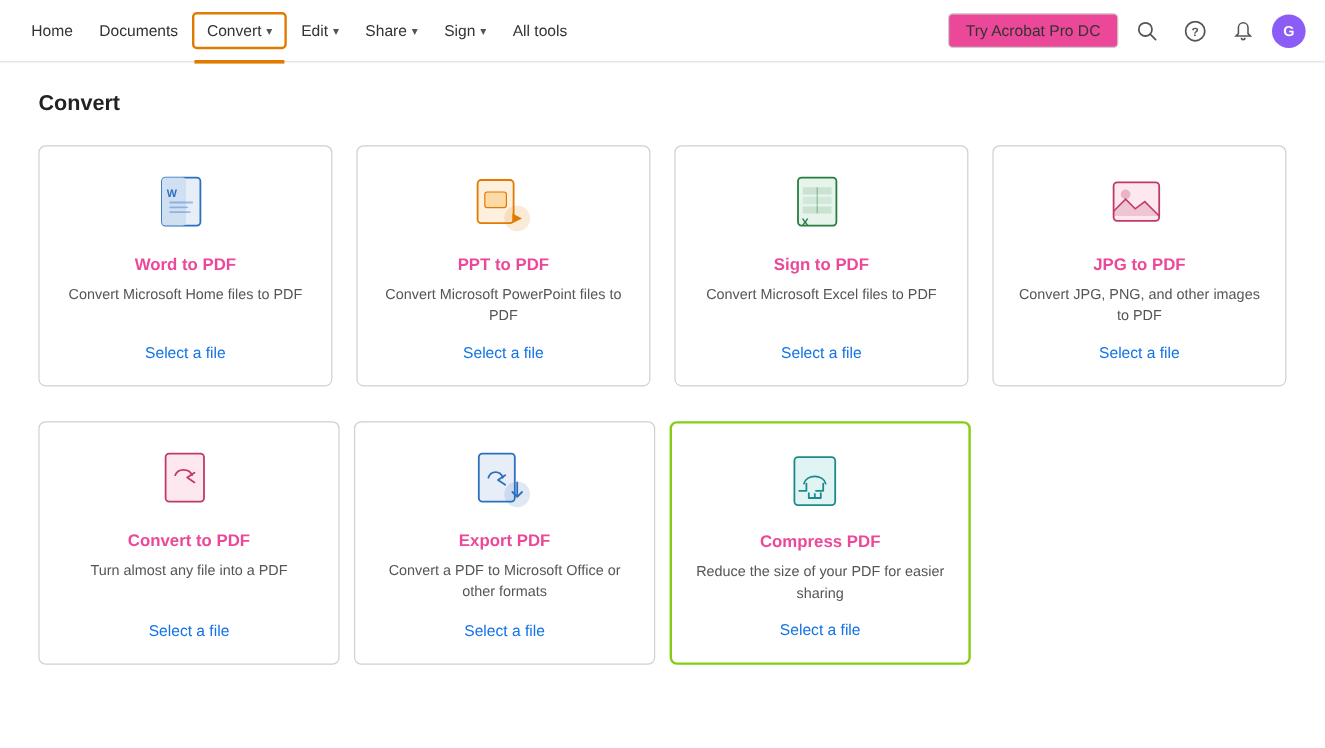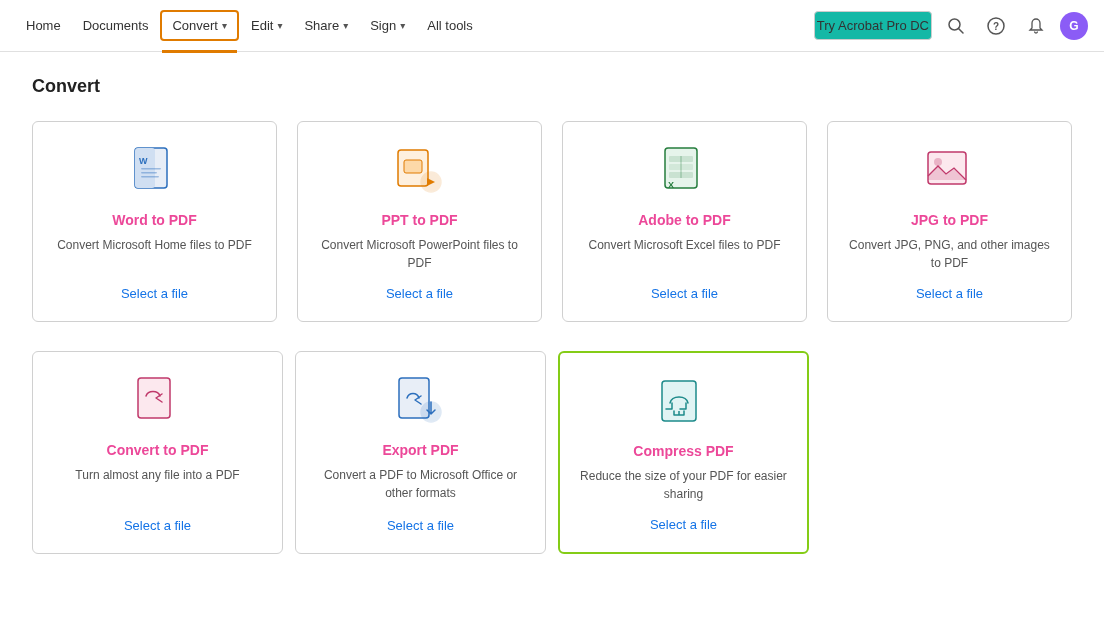--- a/index.html
+++ b/index.html
@@ -64,23 +64,23 @@
     }
     .nav-chevron { font-size: 10px; color: #555; }
 
     .nav-right {
       display: flex;
       align-items: center;
       gap: 8px;
       margin-left: auto;
     }
     .btn-try {
-      background: #14b8a6;
+      background: #ec4899;
       border: 1px solid #ccc;
-      padding: 6px 2px;
+      padding: 6px 14px;
       font-size: 13px;
       border-radius: 4px;
       cursor: pointer;
       color: #333;
       white-space: nowrap;
     }
     .nav-icon-btn {
       width: 32px; height: 32px;
       display: flex; align-items: center; justify-content: center;
       cursor: pointer;
@@ -271,21 +271,21 @@
       <div class="card-icon">
         <svg width="48" height="52" viewBox="0 0 48 52" fill="none">
           <rect x="4" y="2" width="32" height="40" rx="3" fill="#e6f4eb" stroke="#267d3e" stroke-width="1.5"></rect>
           <rect x="8" y="10" width="24" height="6" rx="1" fill="#267d3e" opacity="0.15"></rect>
           <rect x="8" y="18" width="24" height="6" rx="1" fill="#267d3e" opacity="0.1"></rect>
           <rect x="8" y="26" width="24" height="6" rx="1" fill="#267d3e" opacity="0.15"></rect>
           <line x1="20" y1="10" x2="20" y2="32" stroke="#267d3e" stroke-width="1" opacity="0.4"></line>
           <text x="7" y="42" font-size="9" fill="#267d3e" font-weight="bold">X</text>
         </svg>
       </div>
-      <div class="card-title">Adobe to PDF</div>
+      <div class="card-title">Sign to PDF</div>
       <div class="card-desc">Convert Microsoft Excel files to PDF</div>
       <div class="card-link">Select a file</div>
     </div>
 
     <div class="card">
       <div class="card-icon">
         <svg width="52" height="52" viewBox="0 0 52 52" fill="none">
           <rect x="4" y="6" width="38" height="32" rx="3" fill="#fce8ee" stroke="#c0396b" stroke-width="1.5"></rect>
           <circle cx="14" cy="16" r="4" fill="#c0396b" opacity="0.3"></circle>
           <path d="M4 30L14 20L22 28L30 22L42 34H4Z" fill="#c0396b" opacity="0.2"></path>

